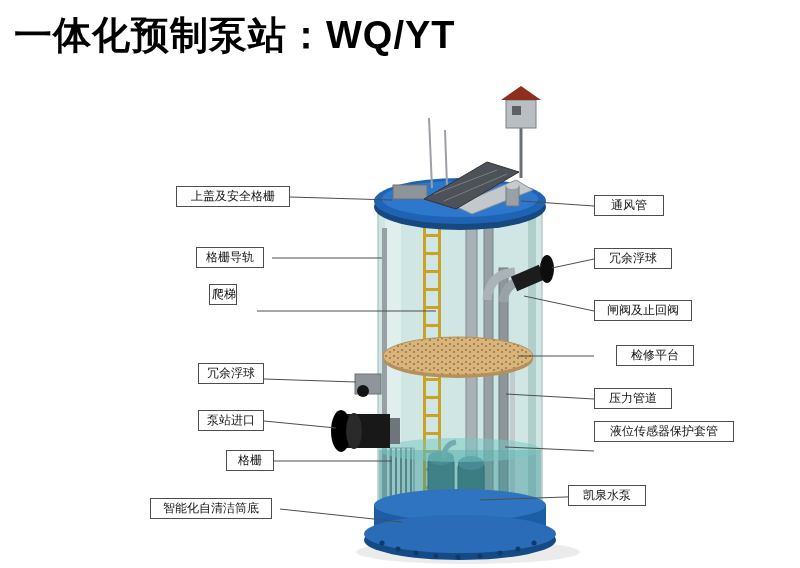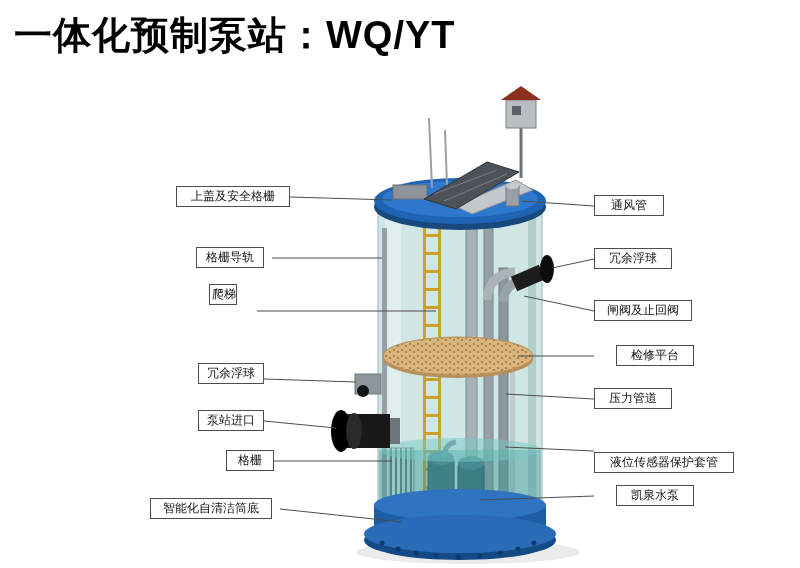--- a/index.html
+++ b/index.html
@@ -176,16 +176,16 @@
   <div class="label-box" style="left:198px;top:363px;width:66px">冗余浮球</div>
   <div class="label-box" style="left:198px;top:410px;width:66px">泵站进口</div>
   <div class="label-box" style="left:226px;top:450px;width:48px">格栅</div>
   <div class="label-box" style="left:150px;top:498px;width:122px">智能化自清洁筒底</div>
 
   <div class="label-box" style="left:594px;top:195px;width:70px">通风管</div>
   <div class="label-box" style="left:594px;top:248px;width:78px">冗余浮球</div>
   <div class="label-box" style="left:594px;top:300px;width:98px">闸阀及止回阀</div>
   <div class="label-box" style="left:616px;top:345px;width:78px">检修平台</div>
   <div class="label-box" style="left:594px;top:388px;width:78px">压力管道</div>
-  <div class="label-box" style="left:594px;top:452px;width:140px">液位传感器保护套管</div>
-  <div class="label-box" style="left:616px;top:485px;width:78px">凯泉水泵</div>
+  <div class="label-box" style="left:594px;top:421px;width:140px">液位传感器保护套管</div>
+  <div class="label-box" style="left:568px;top:485px;width:78px">凯泉水泵</div>
 
 </div>
 
 </body></html>

